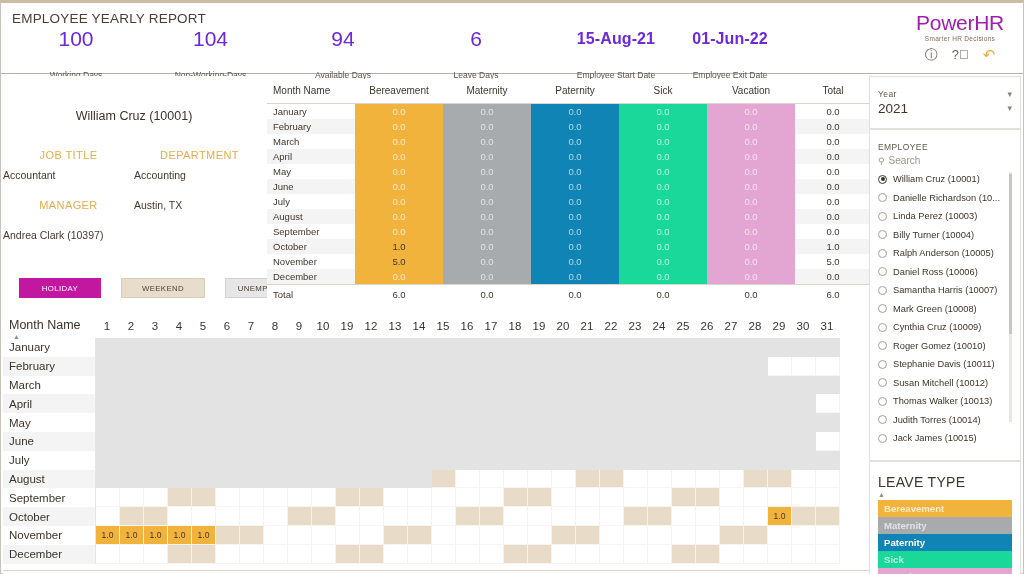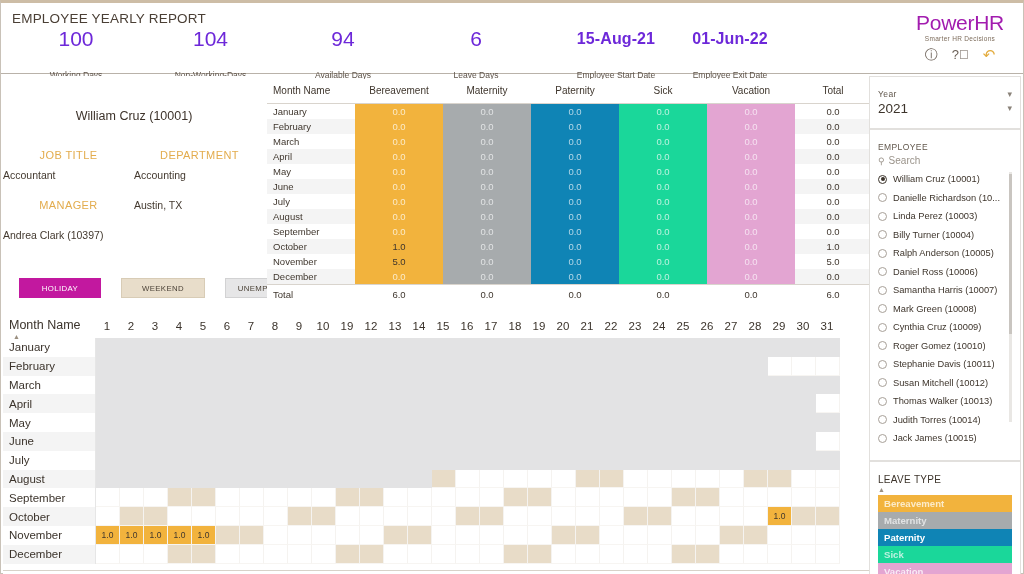--- a/index.html
+++ b/index.html
@@ -132,21 +132,21 @@
     flex: 0 0 auto; background: #fff; position: relative;
   }
   .opt.sel .radio { border-color: #3b332b; }
   .opt.sel .radio:after {
     content:""; position:absolute; left:1.5px; top:1.5px; width:4px; height:4px;
     border-radius:50%; background:#3b332b;
   }
   .opt .txt { font-size: 9.3px; color: #3d342b; white-space: nowrap; overflow: hidden; text-overflow: ellipsis;}
   .scroll-track { position: absolute; right: 0; top: 2px; width: 3px; height: 250px; background: #e9e7e4; }
   .scroll-thumb { position: absolute; right: 0; top: 2px; width: 3px; height: 160px; background: #c9c5c0; }
-  .lt-head { font-size: 10px; color: #3d342b; letter-spacing: .3px; }
+  .lt-head { font-size: 14px; color: #3d342b; letter-spacing: .3px; }
   .lt-caret { font-size: 7px; color: #9a8f80; margin: 1px 0 2px; }
   .lt-item { height: 17px; display: flex; align-items: center; padding-left: 6px; font-size: 9.6px; font-weight: 700; }
 </style>
 </head>
 <body>
 
 <div id="app">
 
   <div class="kpi-bar">
     <div class="report-title">EMPLOYEE YEARLY REPORT</div>

